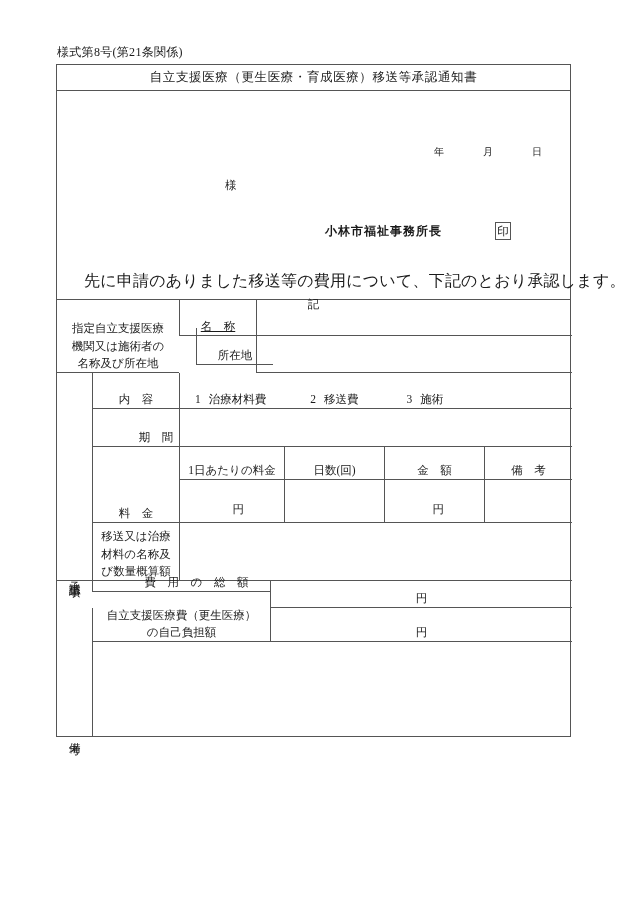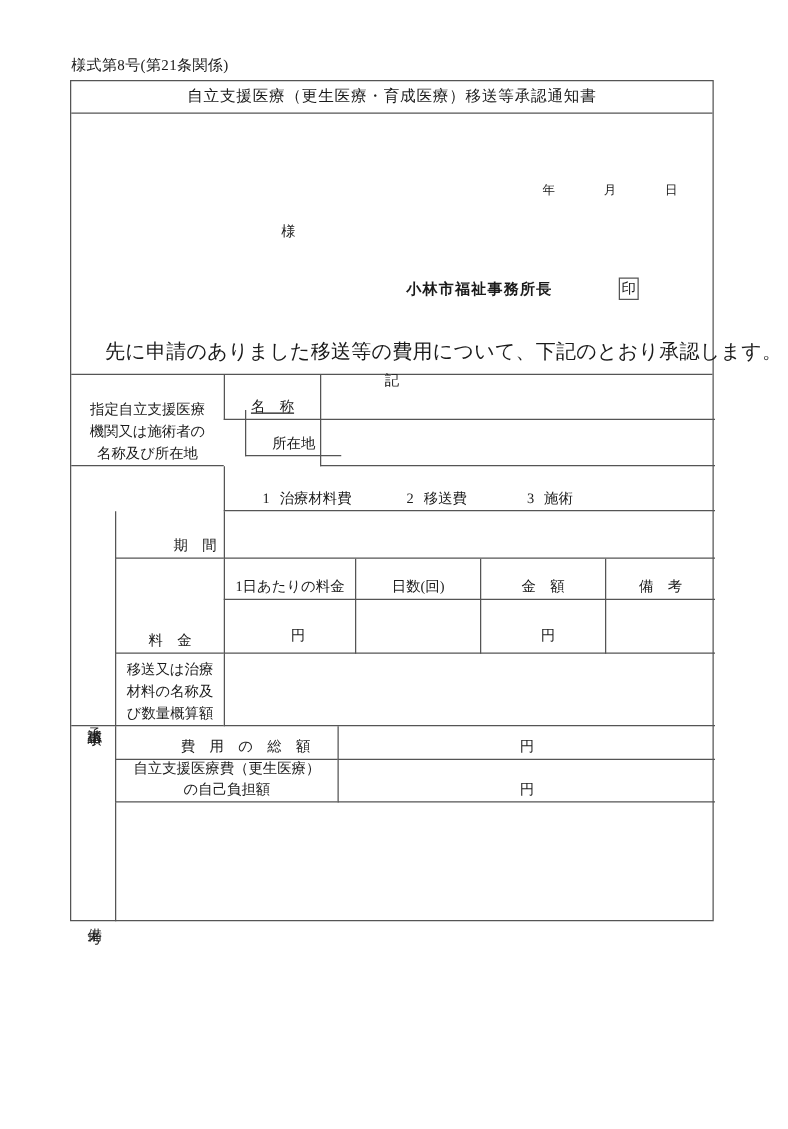--- a/index.html
+++ b/index.html
@@ -213,21 +213,22 @@
     <div class="cell bl bb" style="left:122px; top:235px; width:77px; height:36px;text-decoration:underline;">名　称</div>
     <div class="cell bl bb" style="left:199px; top:235px; width:316px; height:36px;"></div>
 
     <div class="cell bl bb" style="left:122px; top:263px; width:77px; height:37px;margin-left:17px;">所在地</div>
     <div class="cell bl bb" style="left:199px; top:271px; width:316px; height:37px;"></div>
 
     <div class="cell bb" style="left:0px; top:308px; width:35px; height:208px;">
       <span class="vertical">承認事項</span>
     </div>
 
-    <div class="cell bl bb left-pad" style="left:122px; top:308px; width:393px; height:36px;">
+    <div class="cell bl bb" style="left:35px; top:308px; width:87px; height:36px;">内　容</div>
+    <div class="cell bl bb left-pad" style="left:122px; top:308px; width:393px; height:36px;padding-left:15px;">
       <span class="opt-row">
         <span>1</span><span class="num-gap"></span><span>治療材料費</span><span class="opt-gap"></span><span>2</span><span class="num-gap"></span><span>移送費</span><span class="opt-gap2"></span><span>3</span><span class="num-gap"></span><span>施術</span>
       </span>
     </div>
 
     <div class="cell bl bb" style="left:35px; top:344px; width:87px; height:38px;padding-left:40px;">期　間</div>
     <div class="cell bl bb" style="left:122px; top:344px; width:393px; height:38px;"></div>
 
     <div class="cell bl bb" style="left:35px; top:382px; width:87px; height:76px;">料　金</div>
 
@@ -247,21 +248,21 @@
         <span>材料の名称及</span><br>
         <span>び数量概算額</span>
       </span>
     </div>
     <div class="cell bl bb" style="left:122px; top:458px; width:393px; height:58px;"></div>
 
     <div class="cell" style="left:0px; top:516px; width:35px; height:156px;">
       <span class="vertical">備考</span>
     </div>
 
-    <div class="cell bl bb" style="left:35px; top:516px; width:178px; height:27px;padding-left:30px;">費　用　の　総　額</div>
+    <div class="cell bl bb" style="left:35px; top:500px; width:178px; height:27px;padding-left:30px;">費　用　の　総　額</div>
     <div class="cell bl bb yen-center" style="left:213px; top:516px; width:302px; height:27px;">円</div>
 
     <div class="cell bl bb" style="left:35px; top:543px; width:178px; height:34px;">
       <span class="multiline">
         <span>自立支援医療費（更生医療）</span><br>
         <span>の自己負担額</span>
       </span>
     </div>
     <div class="cell bl bb yen-center" style="left:213px; top:543px; width:302px; height:34px;">円</div>
 

